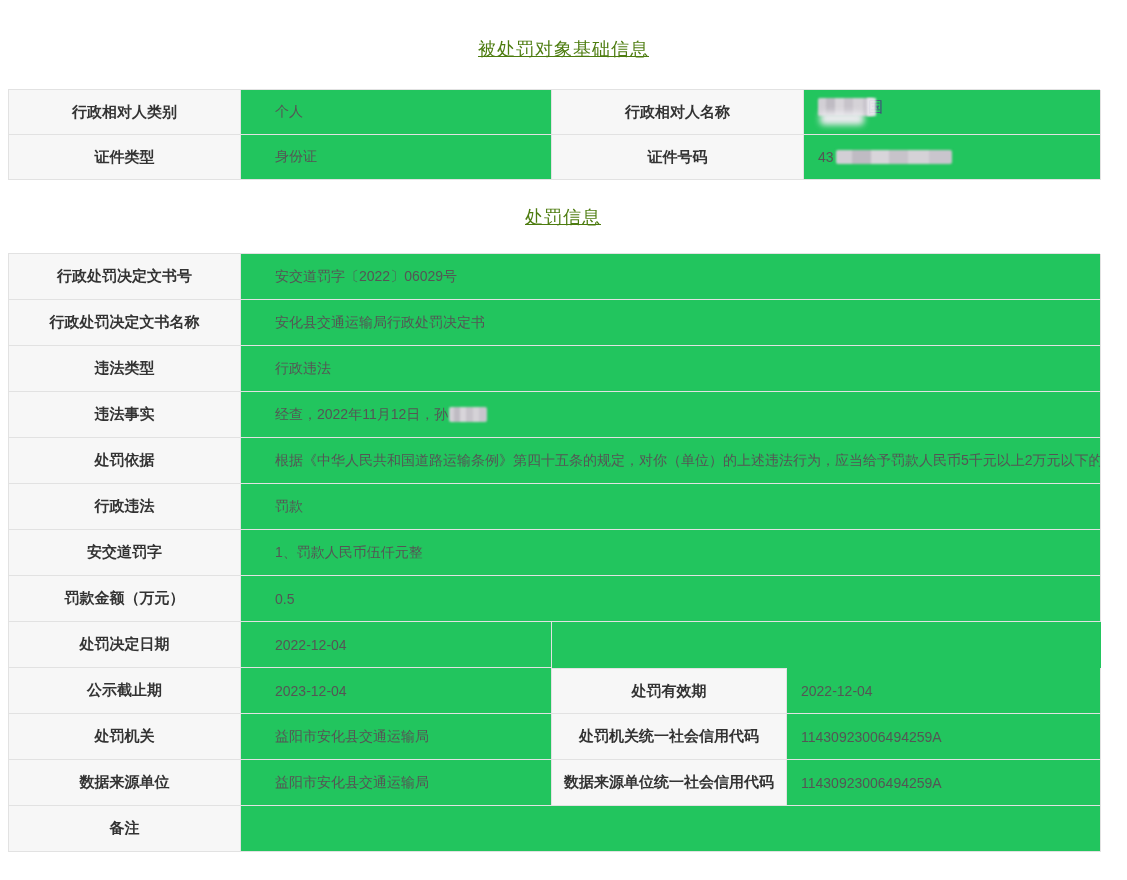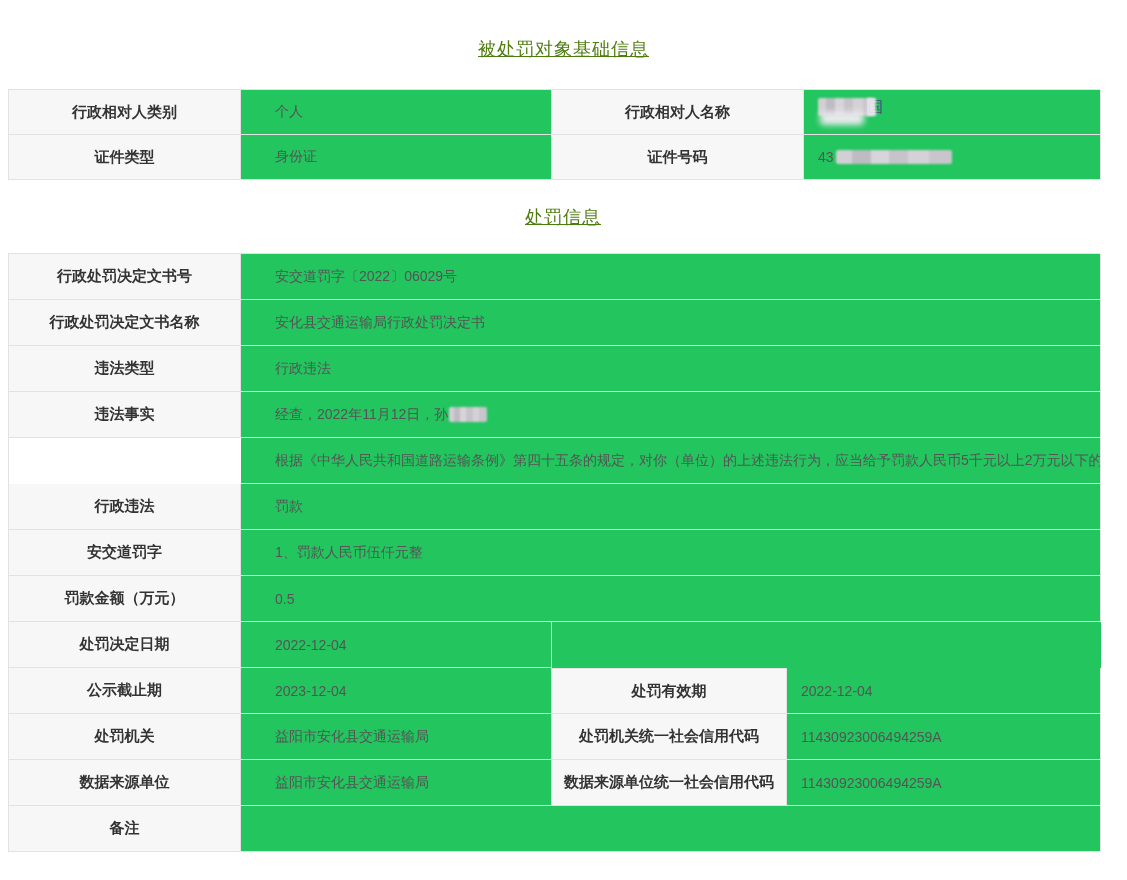--- a/index.html
+++ b/index.html
@@ -110,20 +110,21 @@
 
   <div class="td label">违法类型</div>
   <div class="td value span24">行政违法</div>
 
   <div class="td label">违法事实</div>
   <div class="td value span24">
     <span>经查，2022年11月12日，孙</span>
       <span class="blob blob-fact"></span>
   </div>
 
+  <div class="td label">处罚依据</div>
   <div class="td value span24">根据《中华人民共和国道路运输条例》第四十五条的规定，对你（单位）的上述违法行为，应当给予罚款人民币5千元以上2万元以下的行...</div>
 
   <div class="td label">行政违法</div>
   <div class="td value span24">罚款</div>
 
   <div class="td label">安交道罚字</div>
   <div class="td value span24">1、罚款人民币伍仟元整</div>
 
   <div class="td label">罚款金额（万元）</div>
   <div class="td value span24">0.5</div>

